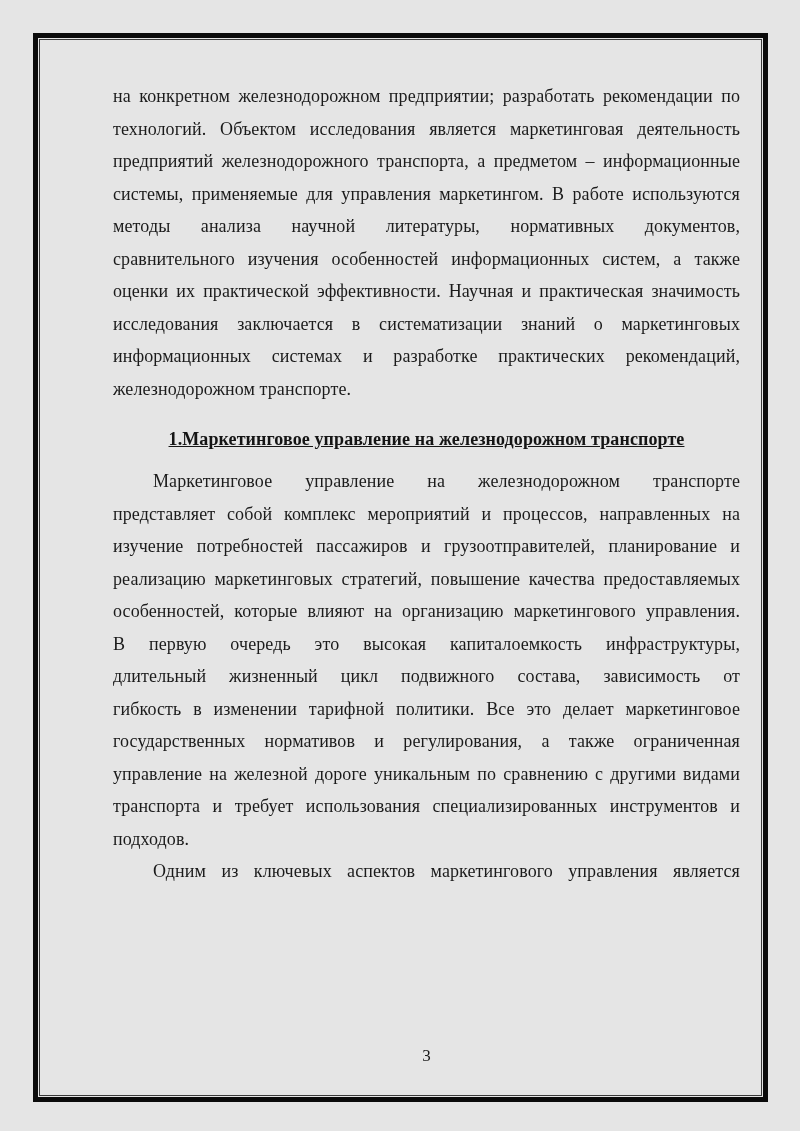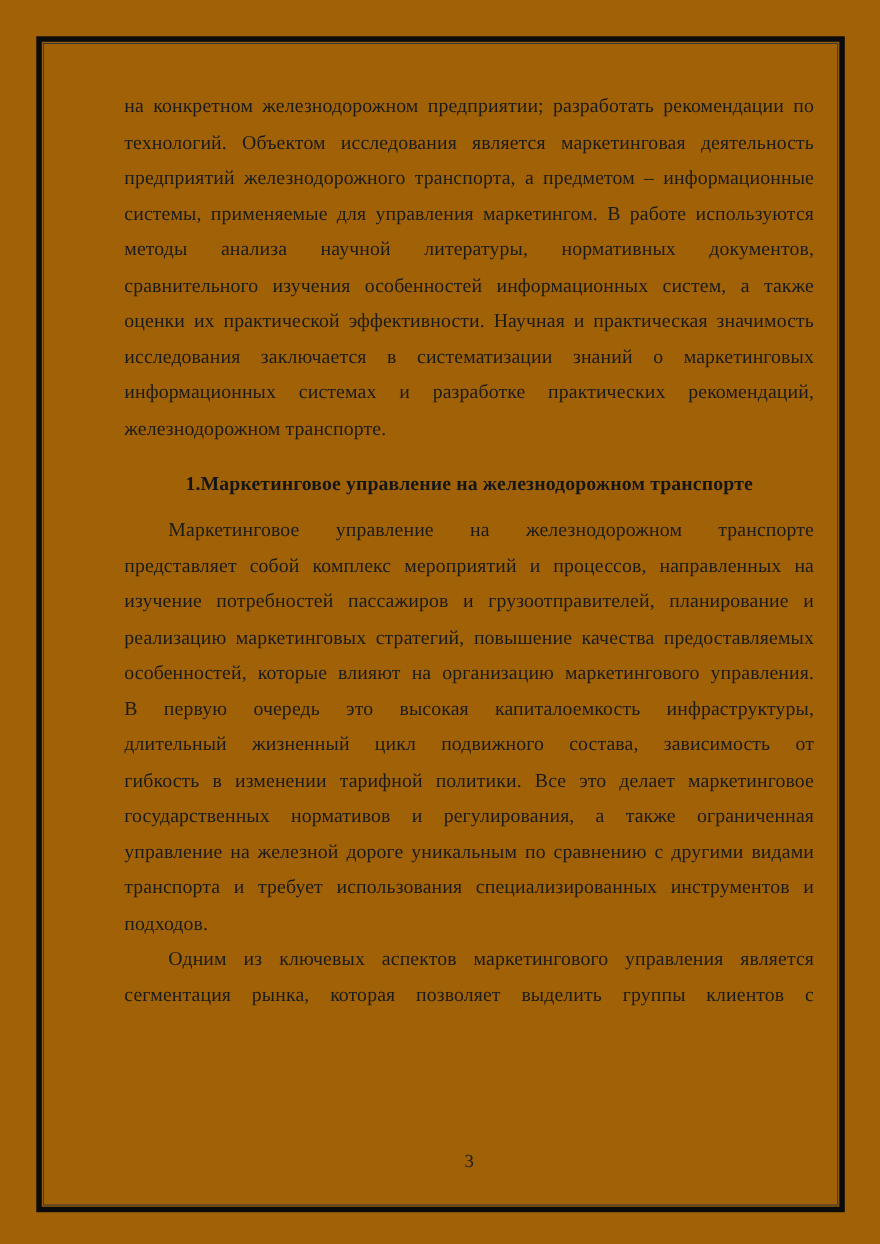--- a/index.html
+++ b/index.html
@@ -8,21 +8,21 @@
     width: 800px;
     height: 1131px;
     background: #fefefe;
     overflow: hidden;
     font-family: "Liberation Serif", "DejaVu Serif", serif;
   }
   .page {
     position: relative;
     width: 800px;
     height: 1131px;
-    background: #a16207;
+    background: #e5e5e5;
   }
   
   .frame {
     position: absolute;
     left: 33px;
     top: 33px;
     width: 735px;
     height: 1069px;
     border: 5px solid #0b0b0b;
     box-sizing: border-box;
@@ -54,20 +54,21 @@
   .line.indented { text-indent: 40px; }
   .section-heading {
     height: 32.5px;
     line-height: 32.5px;
     margin-top: 18px;
     margin-bottom: 9.5px;
     text-align: center;
     font-weight: bold;
     color: #151515;
     font-size: 18px;
+    text-decoration: underline;
   }
   .page-number {
     position: absolute;
     left: 113px;
     top: 1046px;
     width: 627px;
     text-align: center;
     font-size: 17px;
     color: #1b1b1b;
     line-height: 20px;
@@ -107,18 +108,17 @@
         <div class="line">длительный жизненный цикл подвижного состава, зависимость от</div>
         <div class="line">гибкость в изменении тарифной политики. Все это делает маркетинговое</div>
         <div class="line">государственных нормативов и регулирования, а также ограниченная</div>
         <div class="line">управление на железной дороге уникальным по сравнению с другими видами</div>
         <div class="line">транспорта и требует использования специализированных инструментов и</div>
         <div class="line last">подходов.</div>
       </div>
 
     <div class="paragraph">
         <div class="line indented">Одним из ключевых аспектов маркетингового управления является</div>
-        <div class="line">сегментация рынка, которая позволяет выделить группы клиентов с</div>
       </div>
   </div>
 
   <div class="page-number">3</div>
 </div>
 
 </body></html>

